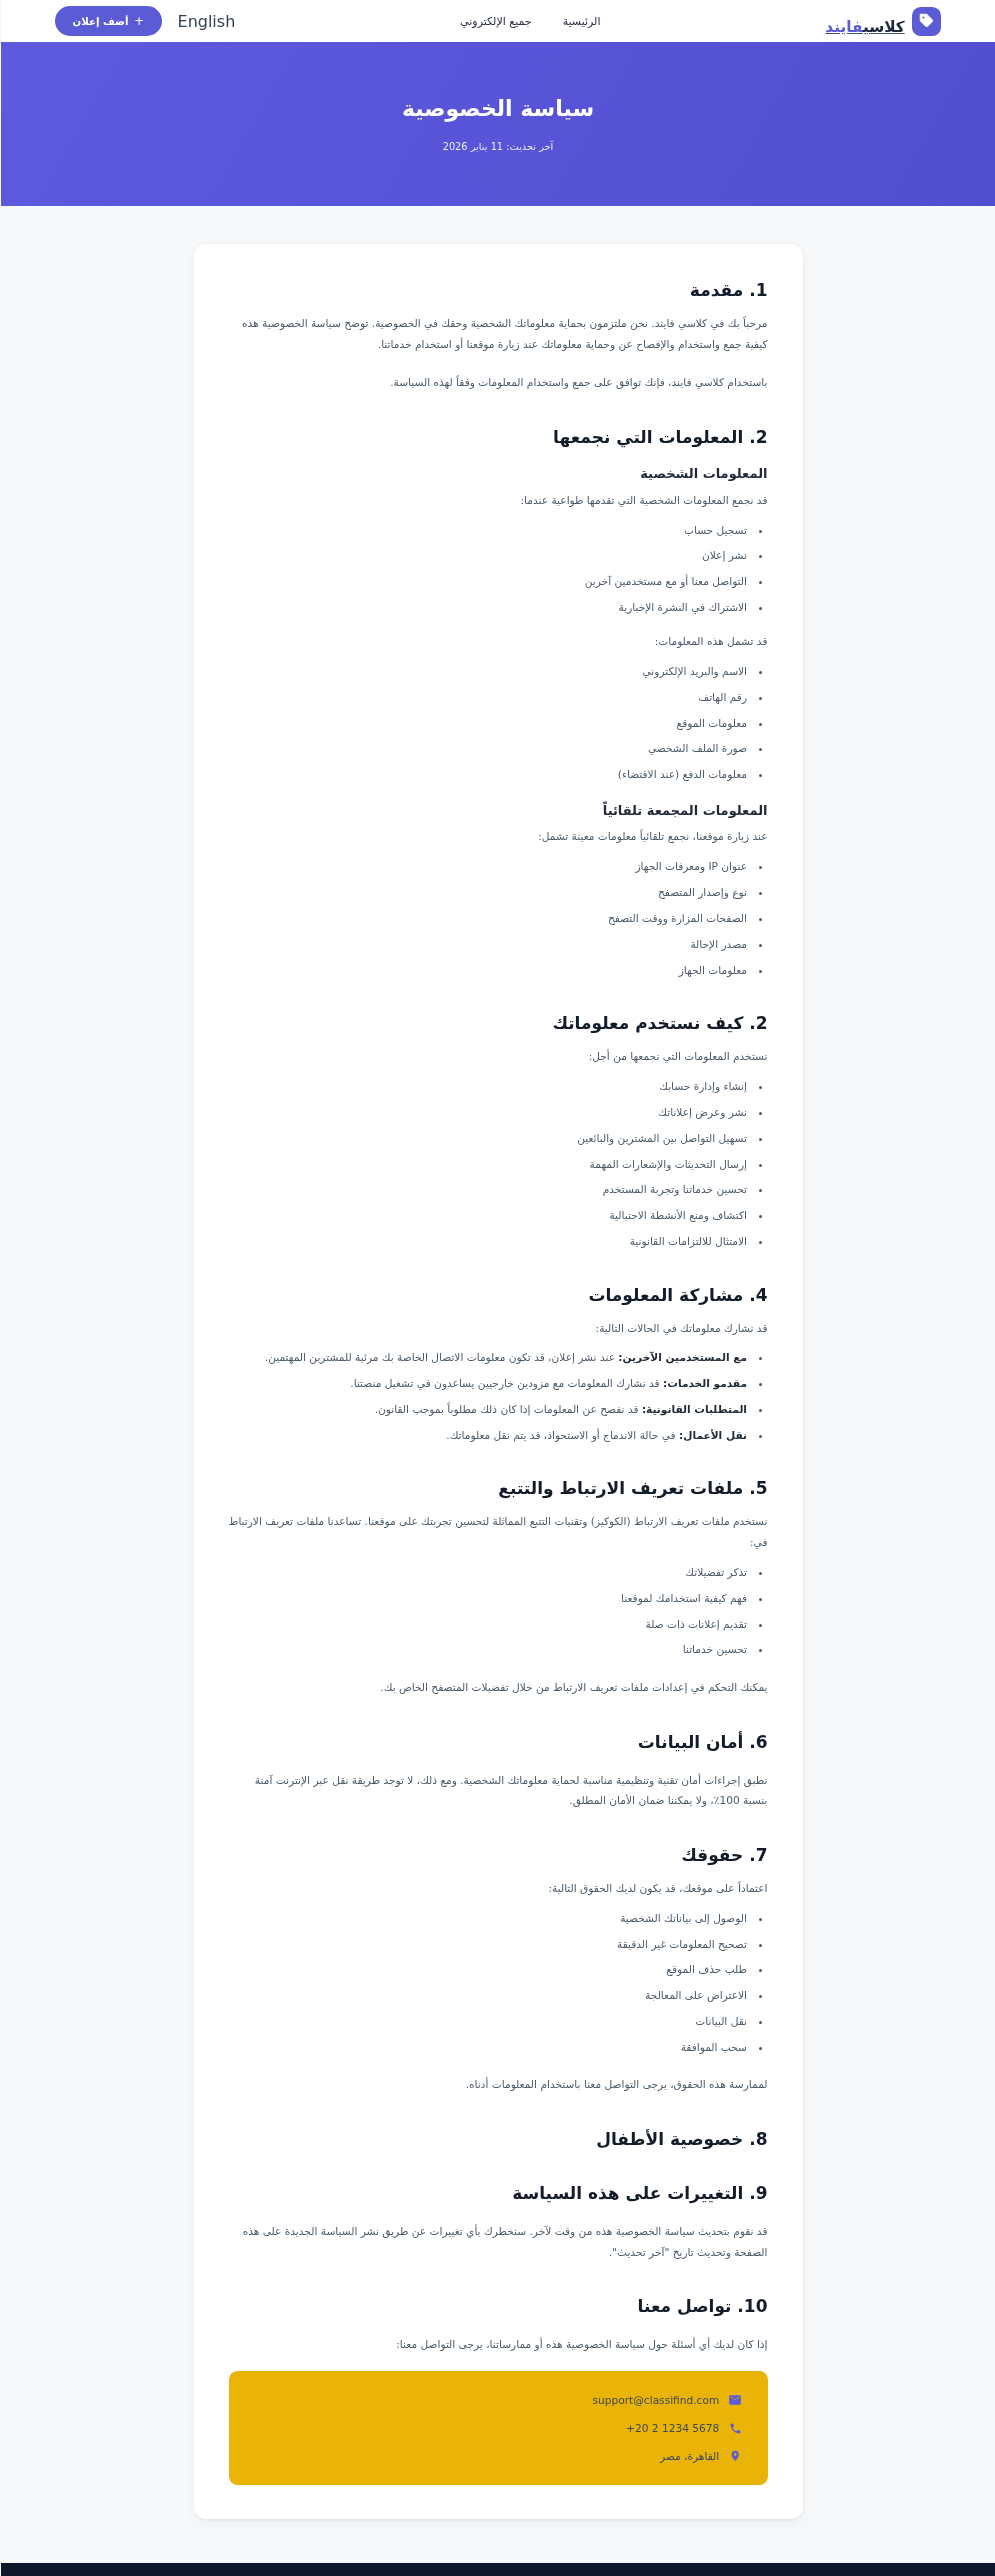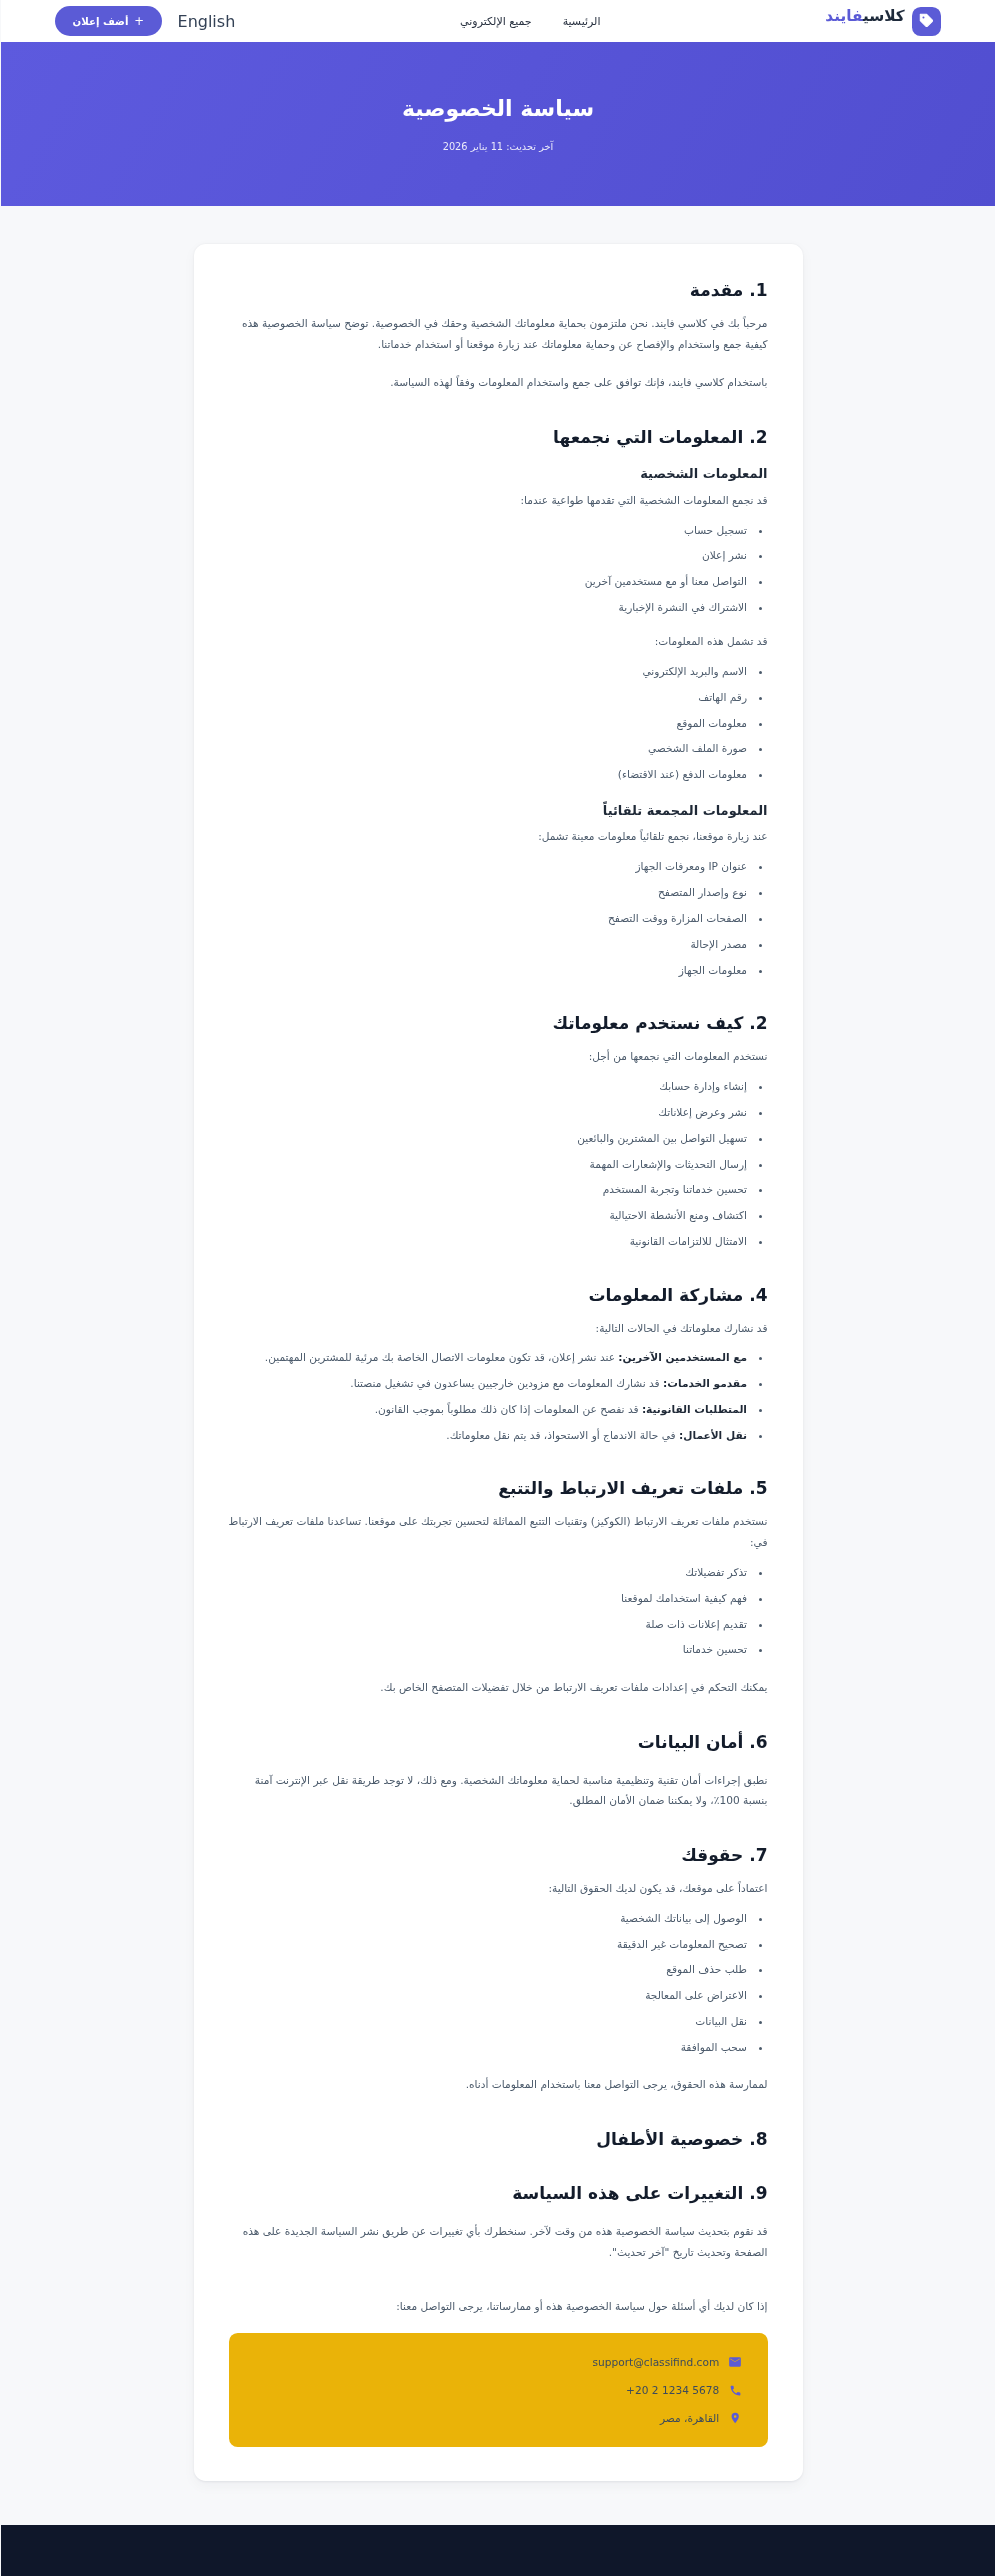--- a/index.html
+++ b/index.html
@@ -9,21 +9,21 @@
     background:#f7f8fa; color:#475569;
   }
   a { text-decoration:none; color:inherit; cursor:pointer; }
 
   
   .site-header { background:#ffffff; height:42px; }
   .header-inner {
     height:100%; padding:0 55px;
     display:flex; align-items:center; justify-content:space-between;
   }
-  .logo { display:flex; align-items:flex-start; gap:7.3px; }
+  .logo { display:flex; align-items:flex-end; gap:7.3px;text-decoration:underline; }
   .logo-badge {
     width:29px; height:29px; border-radius:8.7px; background:#5b5bd6;
     display:flex; align-items:center; justify-content:center; flex:0 0 auto;
   }
   .logo-text { font-size:15.3px; font-weight:bold; color:#1e2a3b; letter-spacing:0; }
   .logo-text .accent { color:#5b5bd6; }
   .main-nav { display:flex; gap:31px; font-size:11px; color:#27303f; }
   .header-actions { display:flex; align-items:center; gap:16px; }
   .lang { font-size:16px; color:#334155; direction:ltr; }
   .add-btn {
@@ -207,20 +207,21 @@
           <p>لممارسة هذه الحقوق، يرجى التواصل معنا باستخدام المعلومات أدناه.</p>
         </section>
         <section class="policy-section">
           <h2>8. خصوصية الأطفال</h2>
         </section>
         <section class="policy-section">
           <h2>9. التغييرات على هذه السياسة</h2>
           <p>قد نقوم بتحديث سياسة الخصوصية هذه من وقت لآخر. سنخطرك بأي تغييرات عن طريق نشر السياسة الجديدة على هذه الصفحة وتحديث تاريخ "آخر تحديث".</p>
         </section>
         <section class="policy-section">
+          <h2>10. تواصل معنا</h2>
           <p>إذا كان لديك أي أسئلة حول سياسة الخصوصية هذه أو ممارساتنا، يرجى التواصل معنا:</p>
         </section>
       </div>
 
     <div class="contact-box">
       <div class="contact-row">
         <span class="cicon">
           <svg width="14" height="14" viewBox="0 0 24 24" fill="#5b5bd6">
             <path d="M20 4H4a2 2 0 0 0-2 2v12a2 2 0 0 0 2 2h16a2 2 0 0 0 2-2V6a2 2 0 0 0-2-2zm0 3.2l-8 5-8-5V6l8 5 8-5v1.2z"></path>
           </svg>

